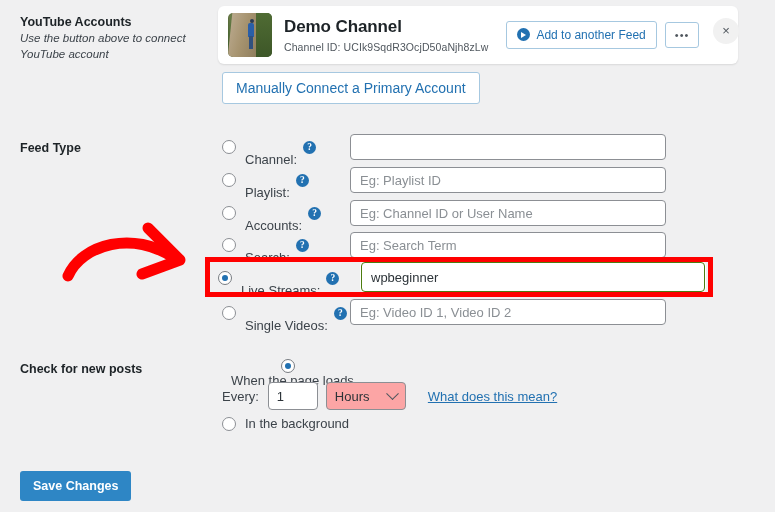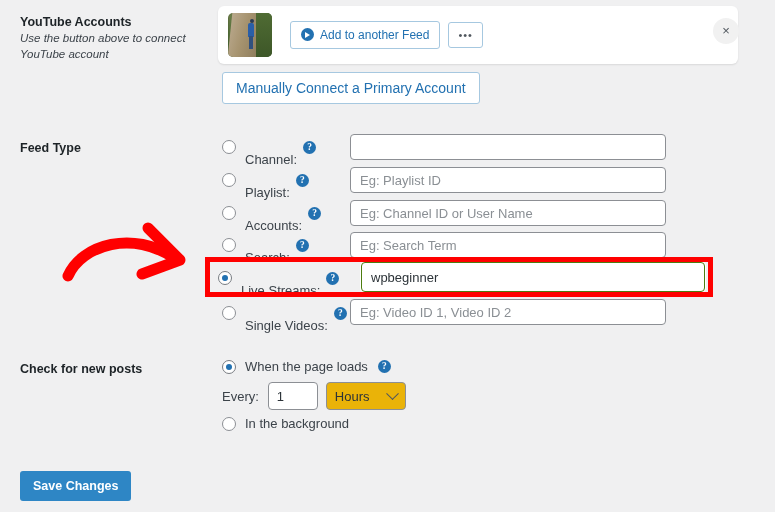--- a/index.html
+++ b/index.html
@@ -264,21 +264,21 @@
   #red-arrow {
     position: absolute;
     left: 62px;
     top: 222px;
     width: 145px;
     height: 75px;
     pointer-events: none;
   }
 
   
-  #cp-row1 { position: absolute; left: 222px; top: 359px; display: flex; align-items: center; }
+  #cp-row1 { position: absolute; left: 222px; top: 359px; display: flex; align-items: center; flex-direction: column; }
   #cp-row2 { position: absolute; left: 222px; top: 382px; display: flex; align-items: center; }
   #cp-row3 { position: absolute; left: 222px; top: 416px; display: flex; align-items: center; }
   .cp-text {
     margin-left: 9px;
     font-size: 13px;
     color: #3c434a;
   }
   #every-label { font-size: 13px; color: #3c434a; }
   #every-input {
     margin-left: 9px;
@@ -294,21 +294,21 @@
     background: #fff;
     outline: none;
   }
   #interval-select {
     margin-left: 8px;
     width: 80px;
     height: 28px;
     box-sizing: border-box;
     border: 1px solid #8c8f94;
     border-radius: 4px;
-    background: #eab308;
+    background: #fca5a5;
     font-size: 13px;
     color: #2c3338;
     padding: 0 8px;
     display: flex;
     align-items: center;
     justify-content: space-between;
     cursor: pointer;
   }
   .chev {
     width: 8px; height: 8px;
@@ -349,20 +349,24 @@
 <div class="left-label" id="check-posts-label">Check for new posts</div>
 
 <div id="account-card">
   <div id="avatar">
     <div class="path"></div>
     <div class="bush"></div>
     <div class="person-head"></div>
     <div class="person-body"></div>
     <div class="person-legs"></div>
   </div>
+  <div id="channel-meta">
+    <div id="channel-name">Demo Channel</div>
+    <div id="channel-id">Channel ID: UCIk9SqdR3OcjD50aNjh8zLw</div>
+  </div>
   <button class="btn-outline" id="add-feed-btn">
     <span class="arrow-circle-icon"></span>
     <span>Add to another Feed</span>
   </button>
   <button class="btn-outline" id="dots-btn">•••</button>
 </div>
 <button id="close-btn">×</button>
 
 <button class="btn-outline" id="manual-connect-btn">Manually Connect a Primary Account</button>
 
@@ -421,20 +425,21 @@
   <span class="help-icon" style="margin-left:10px">?</span>
 </div>
 
 <div id="cp-row2">
   <span id="every-label">Every:</span>
   <input id="every-input" value="1" style="">
   <div id="interval-select">
     <span>Hours</span>
     <span class="chev"></span>
   </div>
+  <span id="what-mean-link">What does this mean?</span>
 </div>
 
 <div id="cp-row3">
   <span class="radio"></span>
   <span class="cp-text">In the background</span>
 </div>
 
 <button id="save-btn">Save Changes</button>
 
 </body></html>

